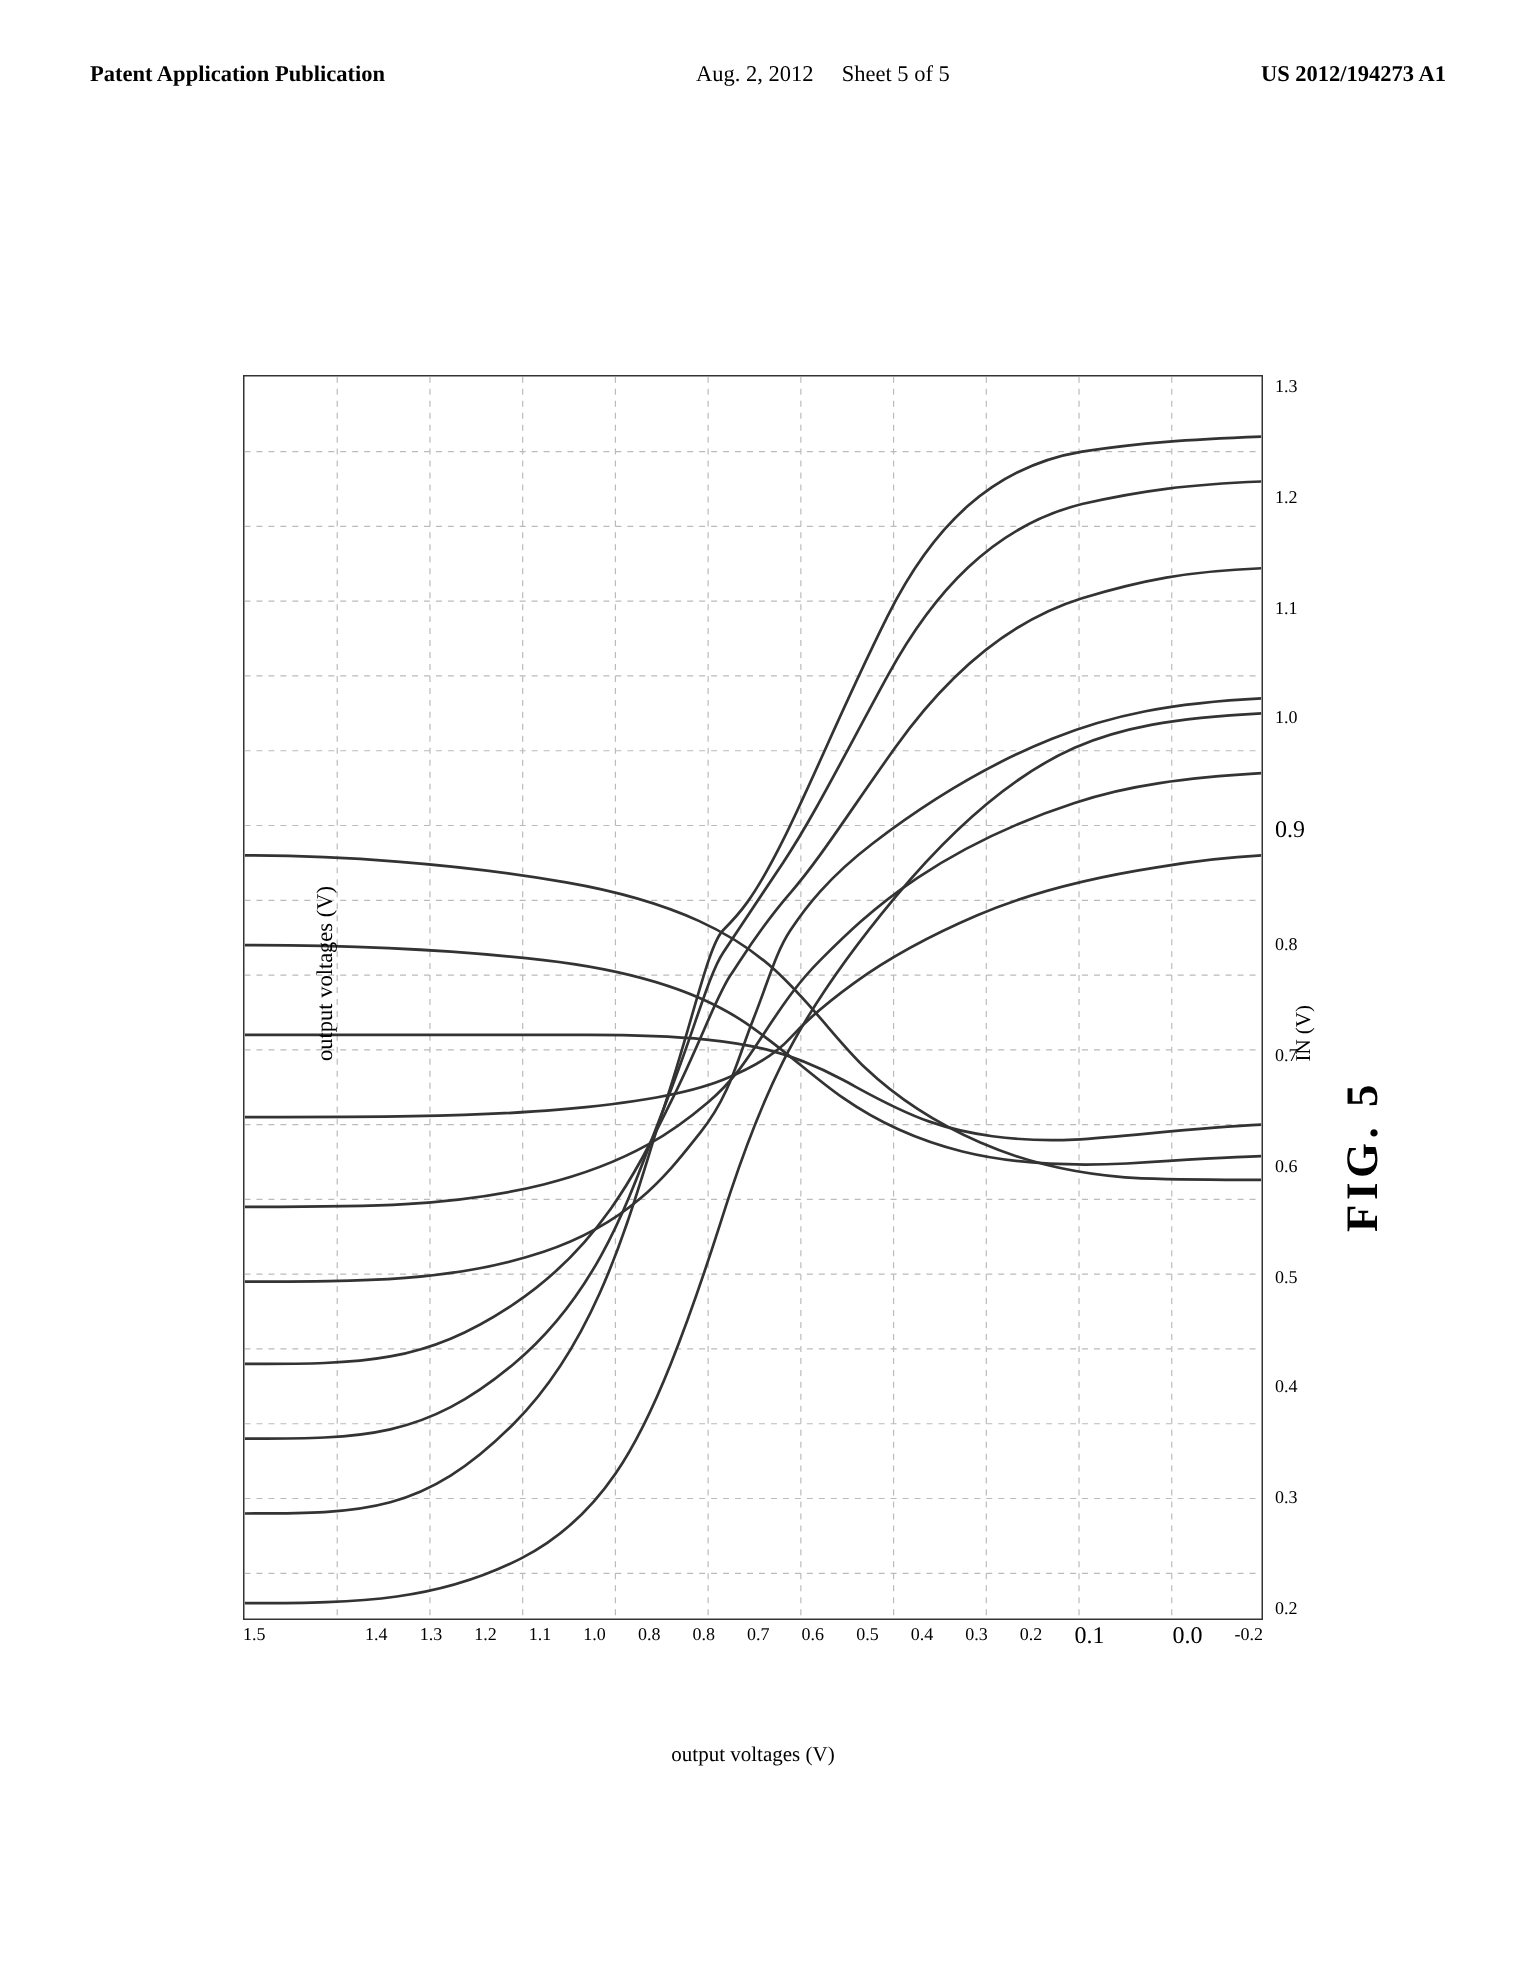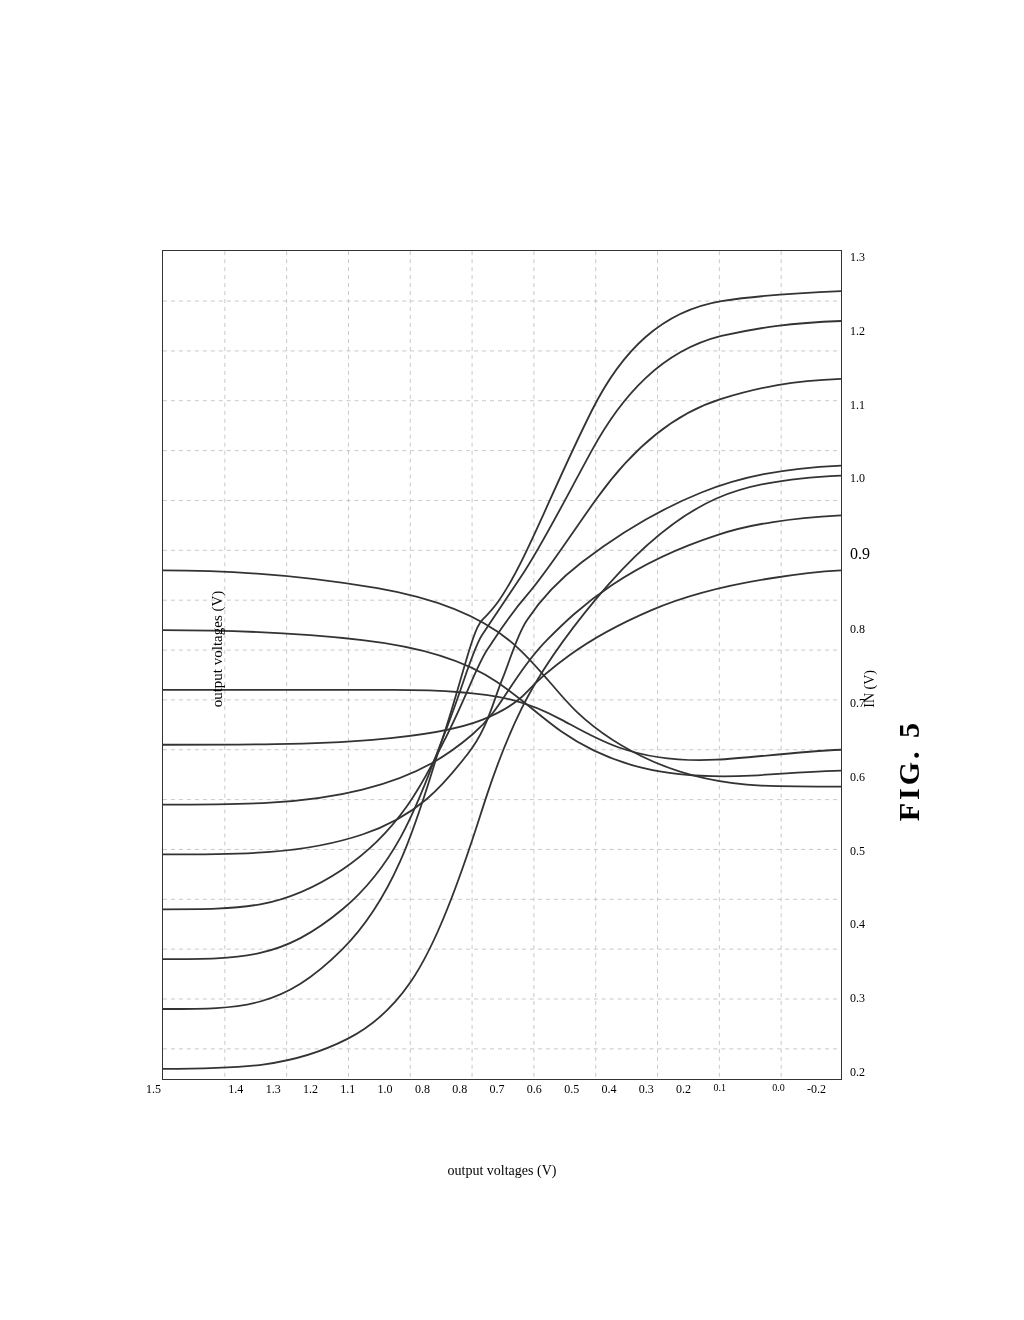--- a/index.html
+++ b/index.html
@@ -85,20 +85,28 @@
       left: 0;
       width: 100%;
       height: 100%;
     }
   </style>
 </head>
 <body>
 
 <div class="page">
 
+  <div class="header">
+    <div class="header-left">Patent Application Publication</div>
+    <div class="header-center">
+      <span>Aug. 2, 2012</span>&nbsp;&nbsp;&nbsp;&nbsp;
+      <span>Sheet 5 of 5</span>
+    </div>
+    <div class="header-right">US 2012/194273 A1</div>
+  </div>
 
   <div class="chart-container">
     <div class="chart-wrapper">
 
       <div class="chart-area">
         <svg class="chart-svg" viewBox="0 0 680 830" xmlns="http://www.w3.org/2000/svg">
 
           <line x1="0" y1="50" x2="680" y2="50" stroke="#bbb" stroke-width="0.8" stroke-dasharray="4,4"></line>
           <line x1="0" y1="100" x2="680" y2="100" stroke="#bbb" stroke-width="0.8" stroke-dasharray="4,4"></line>
           <line x1="0" y1="150" x2="680" y2="150" stroke="#bbb" stroke-width="0.8" stroke-dasharray="4,4"></line>
@@ -150,37 +158,37 @@
         </svg>
       </div>
 
       <div style="position:absolute; left:0; bottom:60px; width:60px; height:830px;">
 
         <div style="position:absolute; left:-300px; top:390px; transform:rotate(-90deg); white-space:nowrap; width:830px; text-align:center;">
           <span style="font-size:15px;">output voltages (V)</span>
         </div>
       </div>
 
-      <div style="position:absolute; left:44px; top:842px; width:680px; display:flex; justify-content:space-between;">
+      <div style="position:absolute; left:60px; top:842px; width:680px; display:flex; justify-content:space-between;">
         <span style="font-size:12px;">1.5</span>
         <span style="font-size:12px;margin-left:45px;">1.4</span>
         <span style="font-size:12px;">1.3</span>
         <span style="font-size:12px;">1.2</span>
         <span style="font-size:12px;">1.1</span>
         <span style="font-size:12px;">1.0</span>
         <span style="font-size:12px;">0.8</span>
         <span style="font-size:12px;">0.8</span>
         <span style="font-size:12px;">0.7</span>
         <span style="font-size:12px;">0.6</span>
         <span style="font-size:12px;">0.5</span>
         <span style="font-size:12px;">0.4</span>
         <span style="font-size:12px;">0.3</span>
         <span style="font-size:12px;">0.2</span>
-        <span style="font-size:10px;">0.1</span>
-        <span style="font-size:10px;margin-left:24px;">0.0</span>
+        <span style="font-size:16px;">0.1</span>
+        <span style="font-size:16px;margin-left:24px;">0.0</span>
         <span style="font-size:12px;">-0.2</span>
       </div>
 
       <div style="position:absolute; left:60px; top:900px; width:680px; text-align:center;">
         <div style="display:inline-block; transform:rotate(-90deg); transform-origin:center; margin-top:0px;">
           
         </div>
         <span style="font-size:14px; display:block; text-align:center; margin-top:5px;">output voltages (V)</span>
       </div>
 

